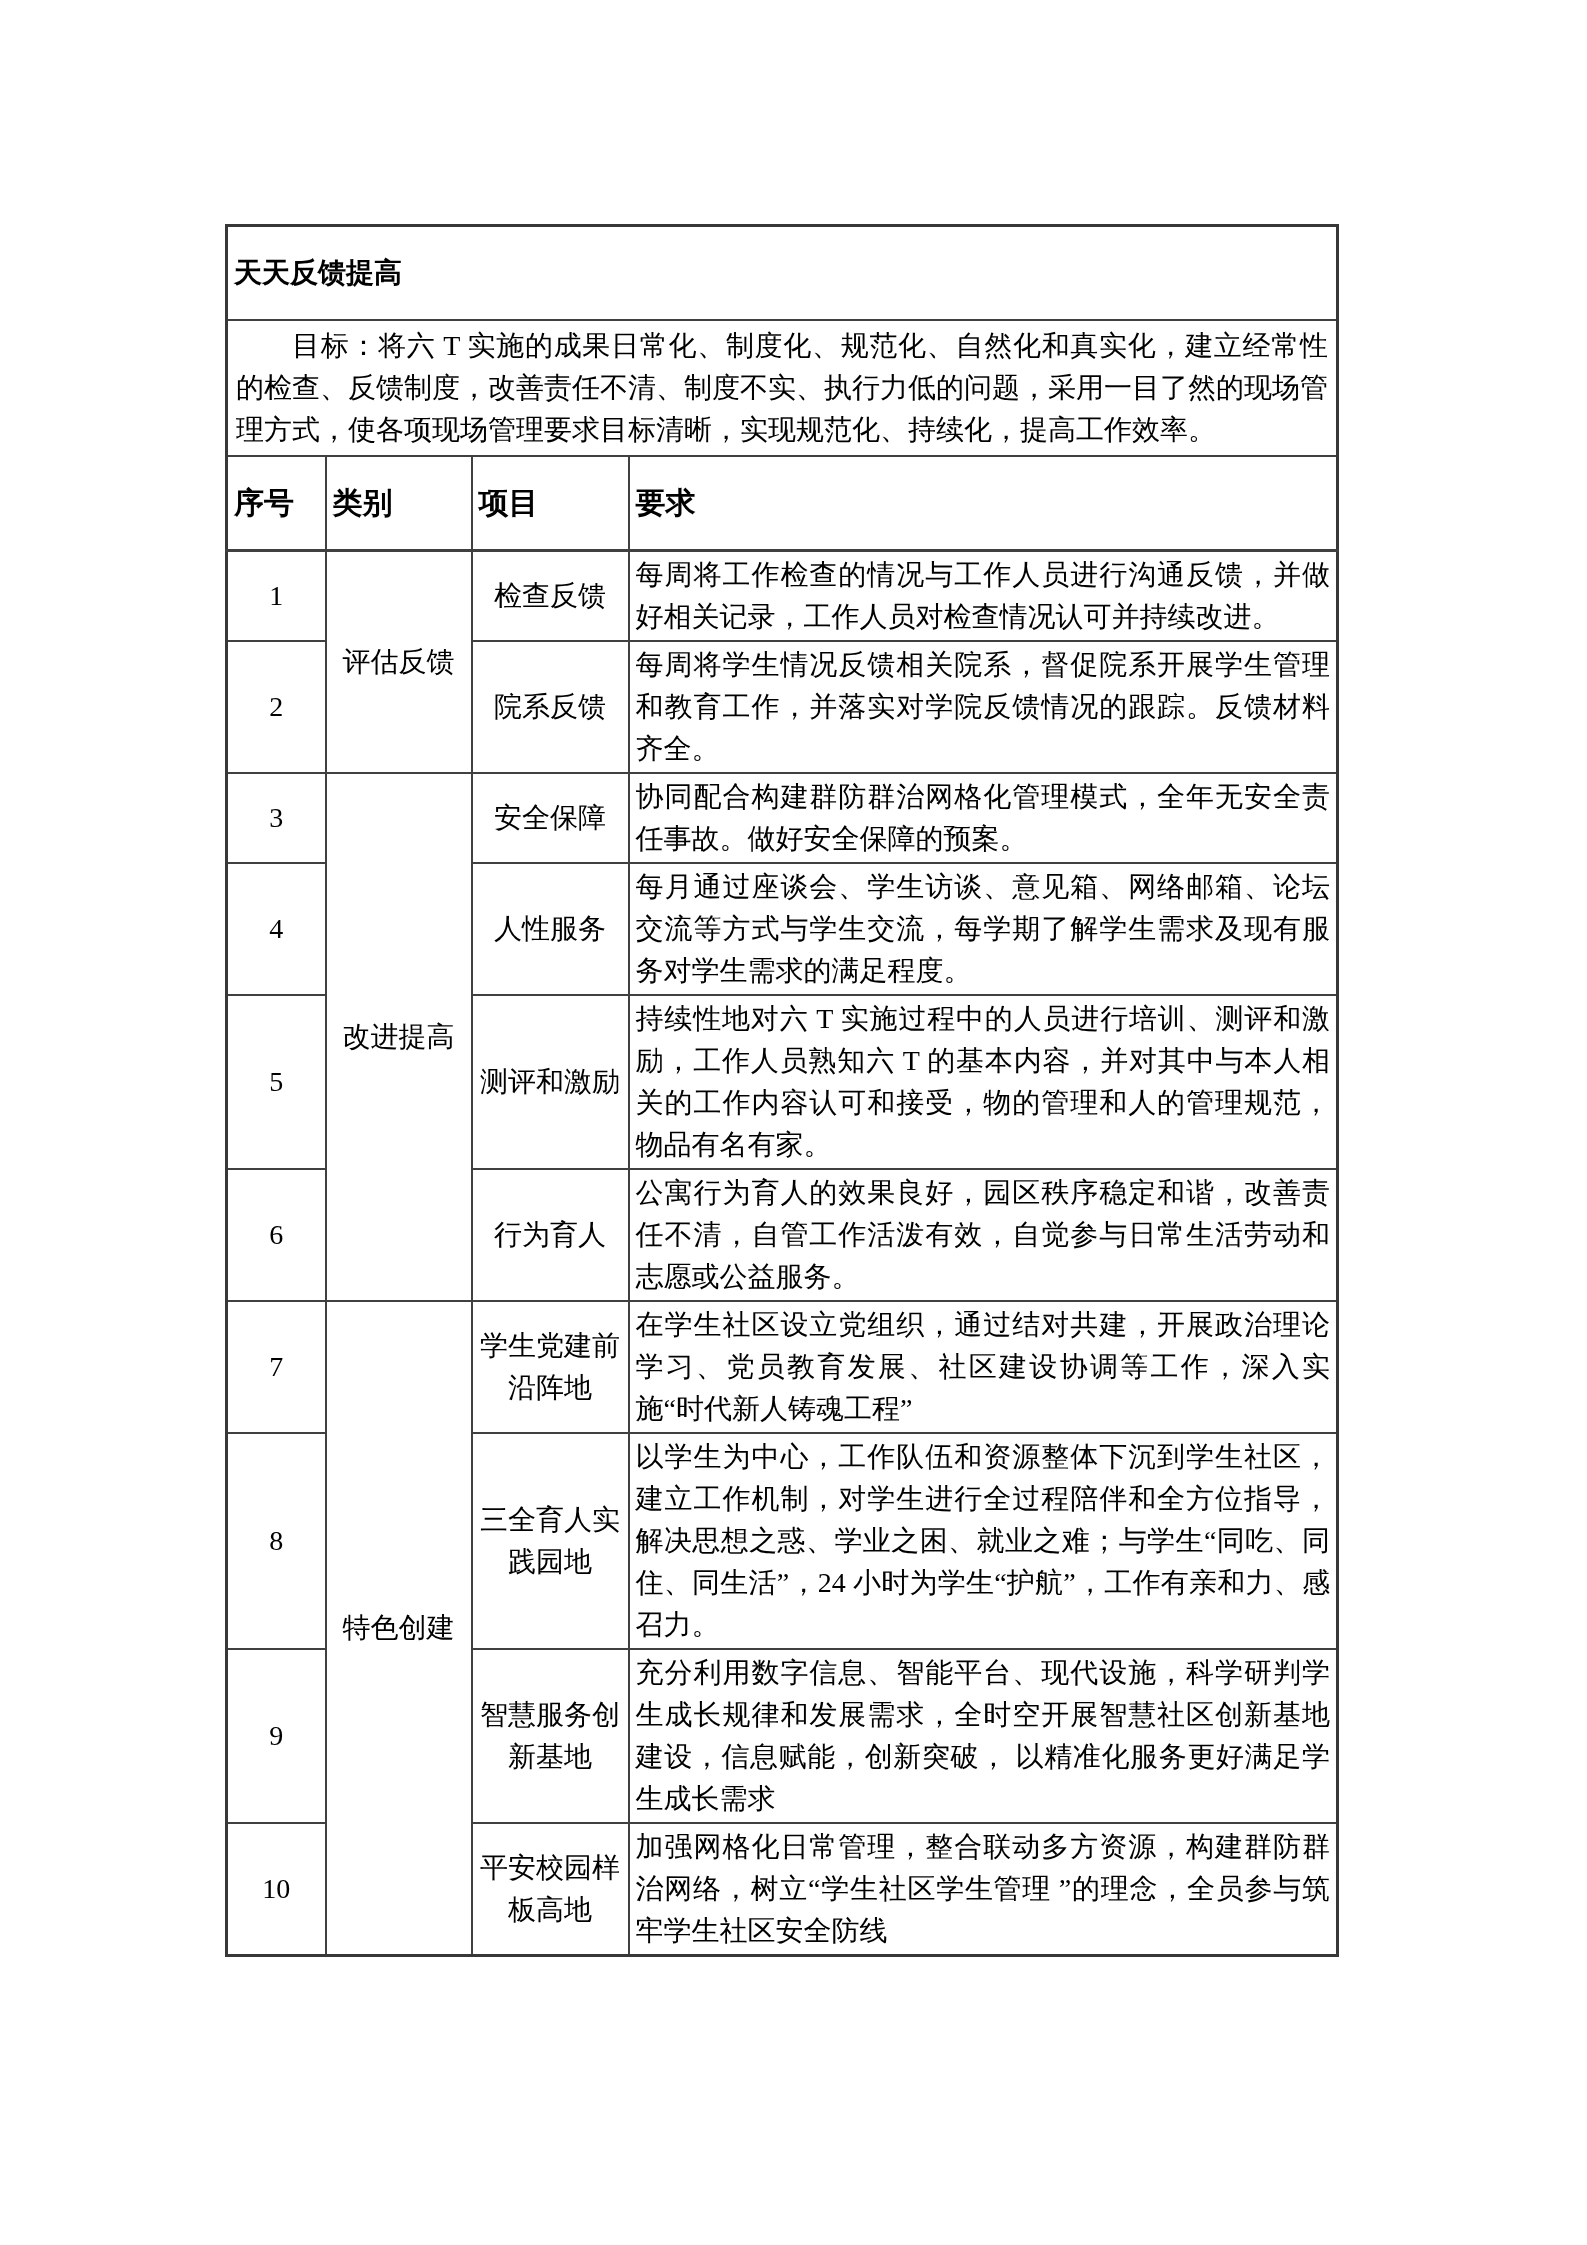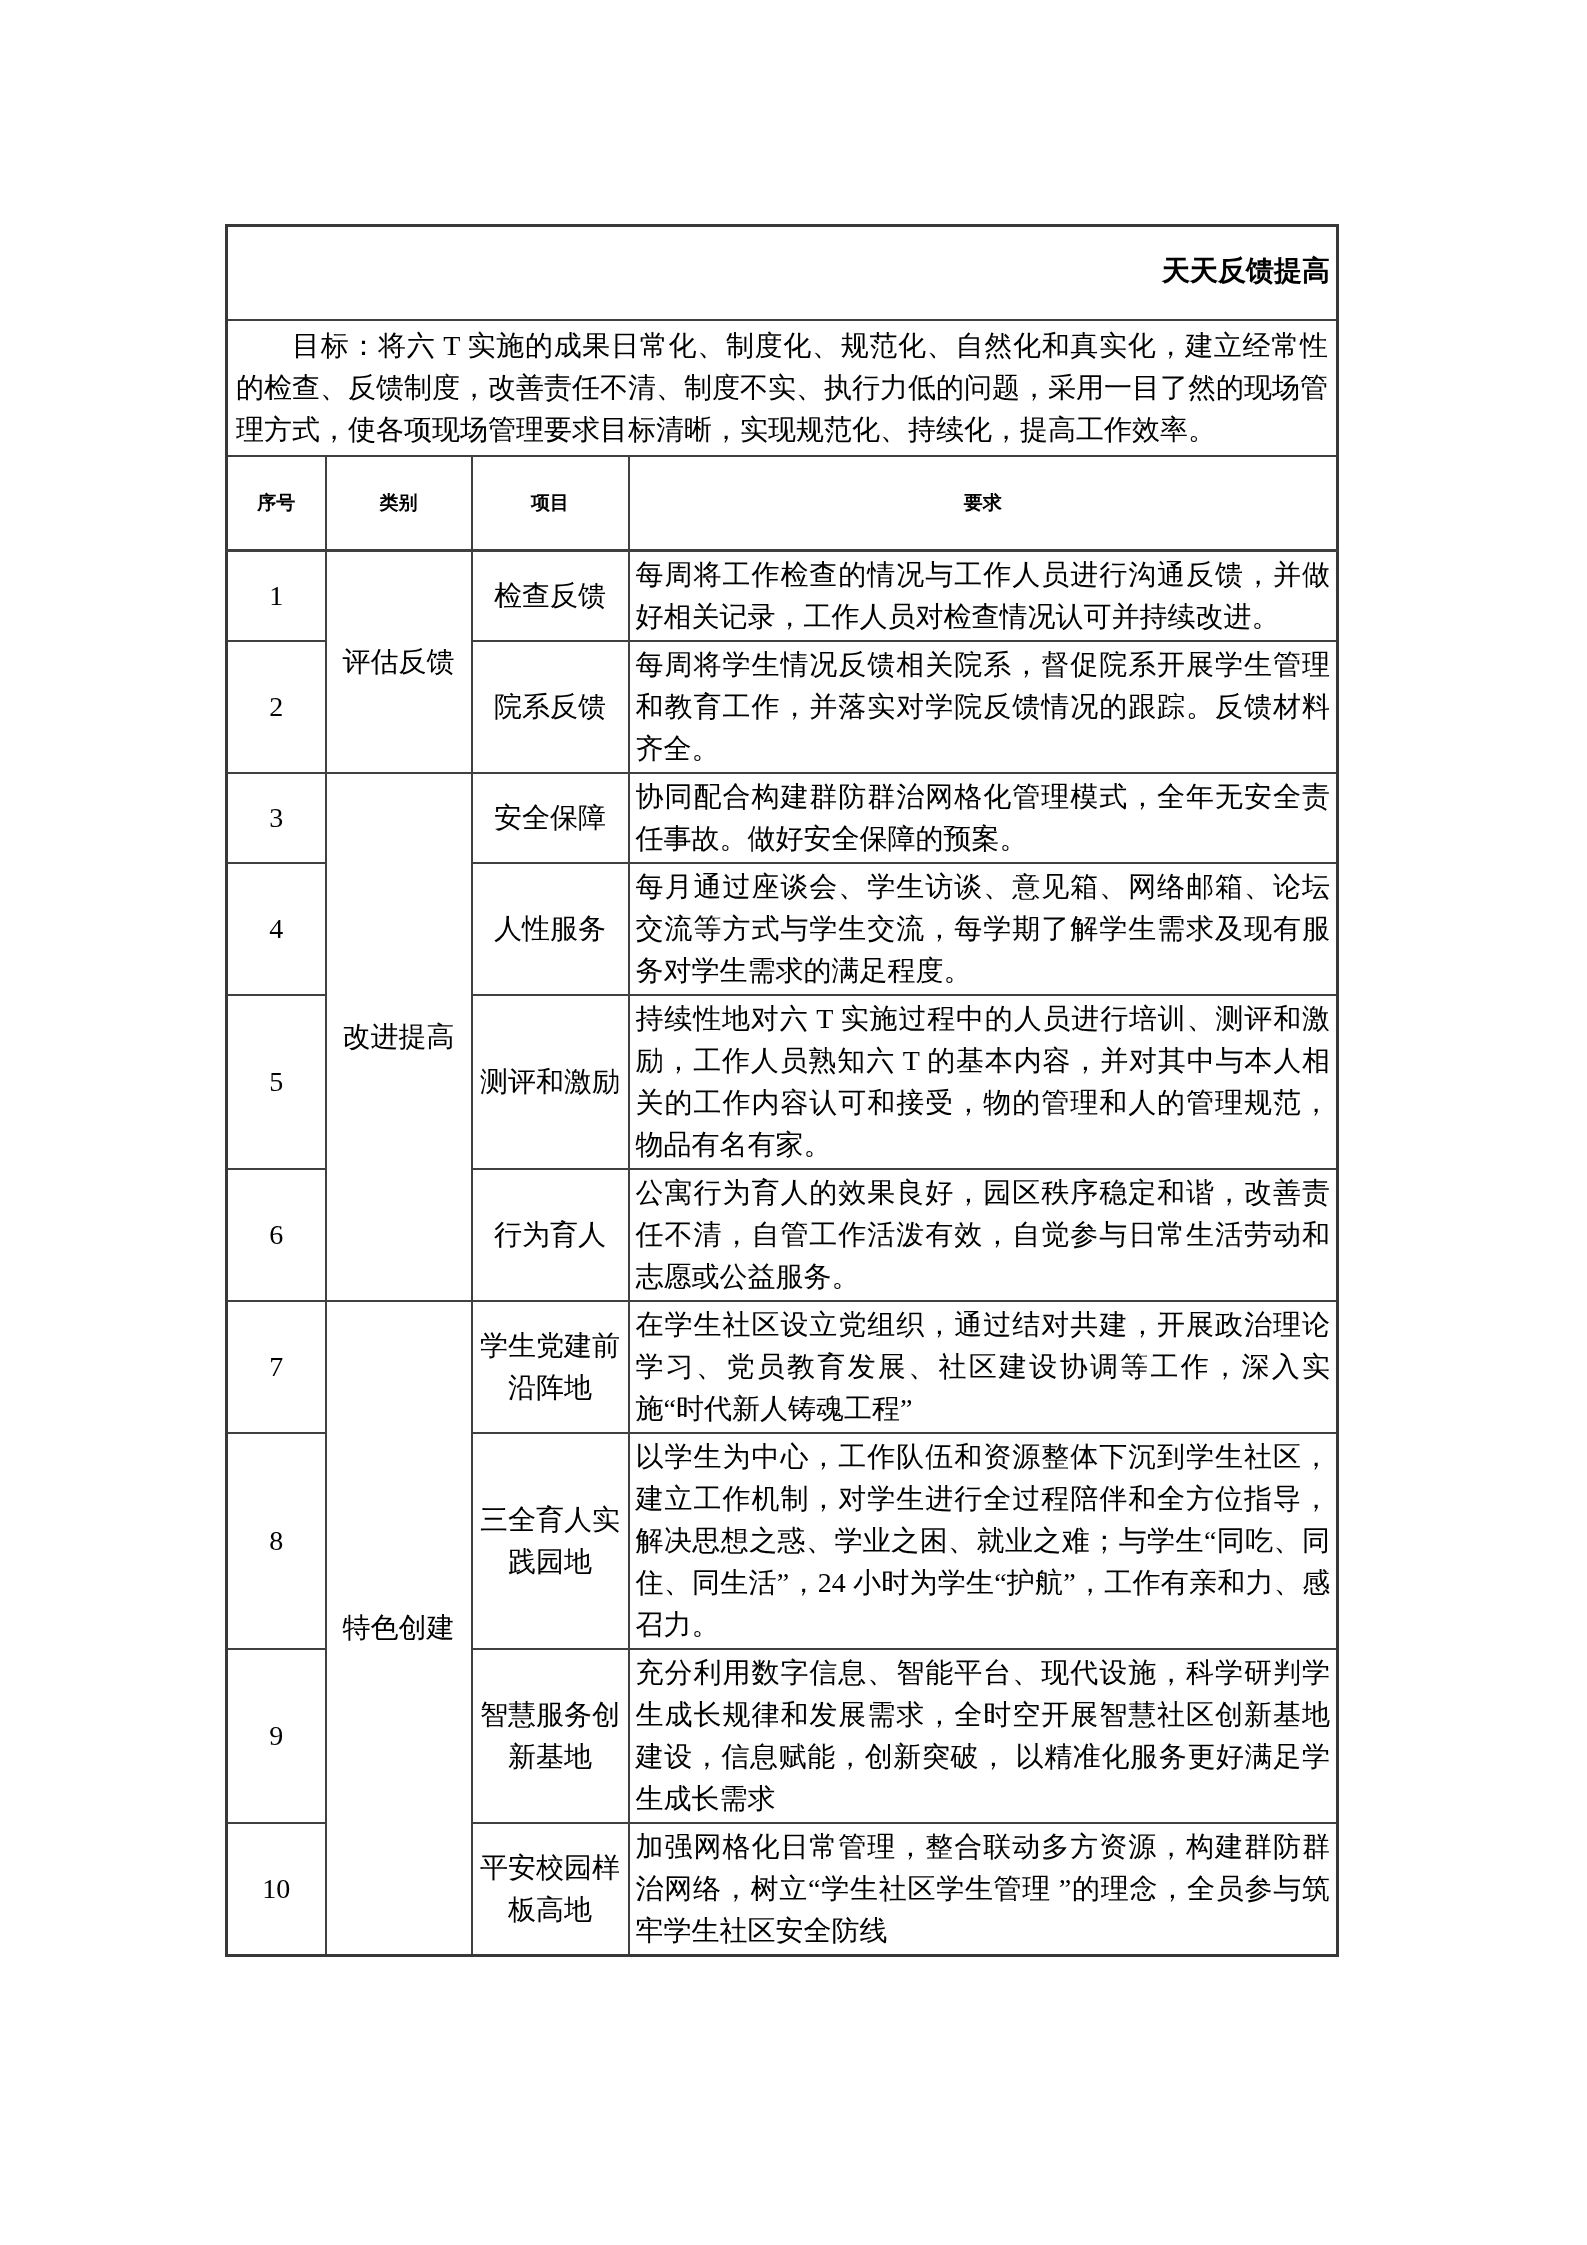--- a/index.html
+++ b/index.html
@@ -28,41 +28,40 @@
     font-size: 28px;
     line-height: 42px;
     padding: 2px 6px;
     overflow: hidden;
   }
   
   table.doc { border: 3px solid #383838; }
 
   td.title-cell {
     height: 88px;
-    text-align: right;
-    font-family: Liberation Mono, monospace;
+    text-align: left;
+    font-family: Liberation Serif, serif;
     font-weight: bold;
     font-size: 38px;
     border-bottom-width: 3px;
   }
   td.objective-cell {
     padding: 14px 12px 20px 12px;
     text-align: justify;
     line-height: 55px;
   }
   td.objective-cell p {
     margin: 2px;
     text-indent: 2em;
   }
   tr.header-row td {
     height: 88px;
-    text-align: center;
     font-family: "Liberation Sans", "DejaVu Sans", sans-serif;
     font-weight: bold;
-    font-size: 19px;
+    font-size: 30px;
     border-bottom-width: 3px;
   }
   td.no-cell,
   td.category-cell,
   td.project-cell {
     text-align: center;
   }
   td.project-cell {
     padding: 2px 18px;
     border-radius: 6px;

